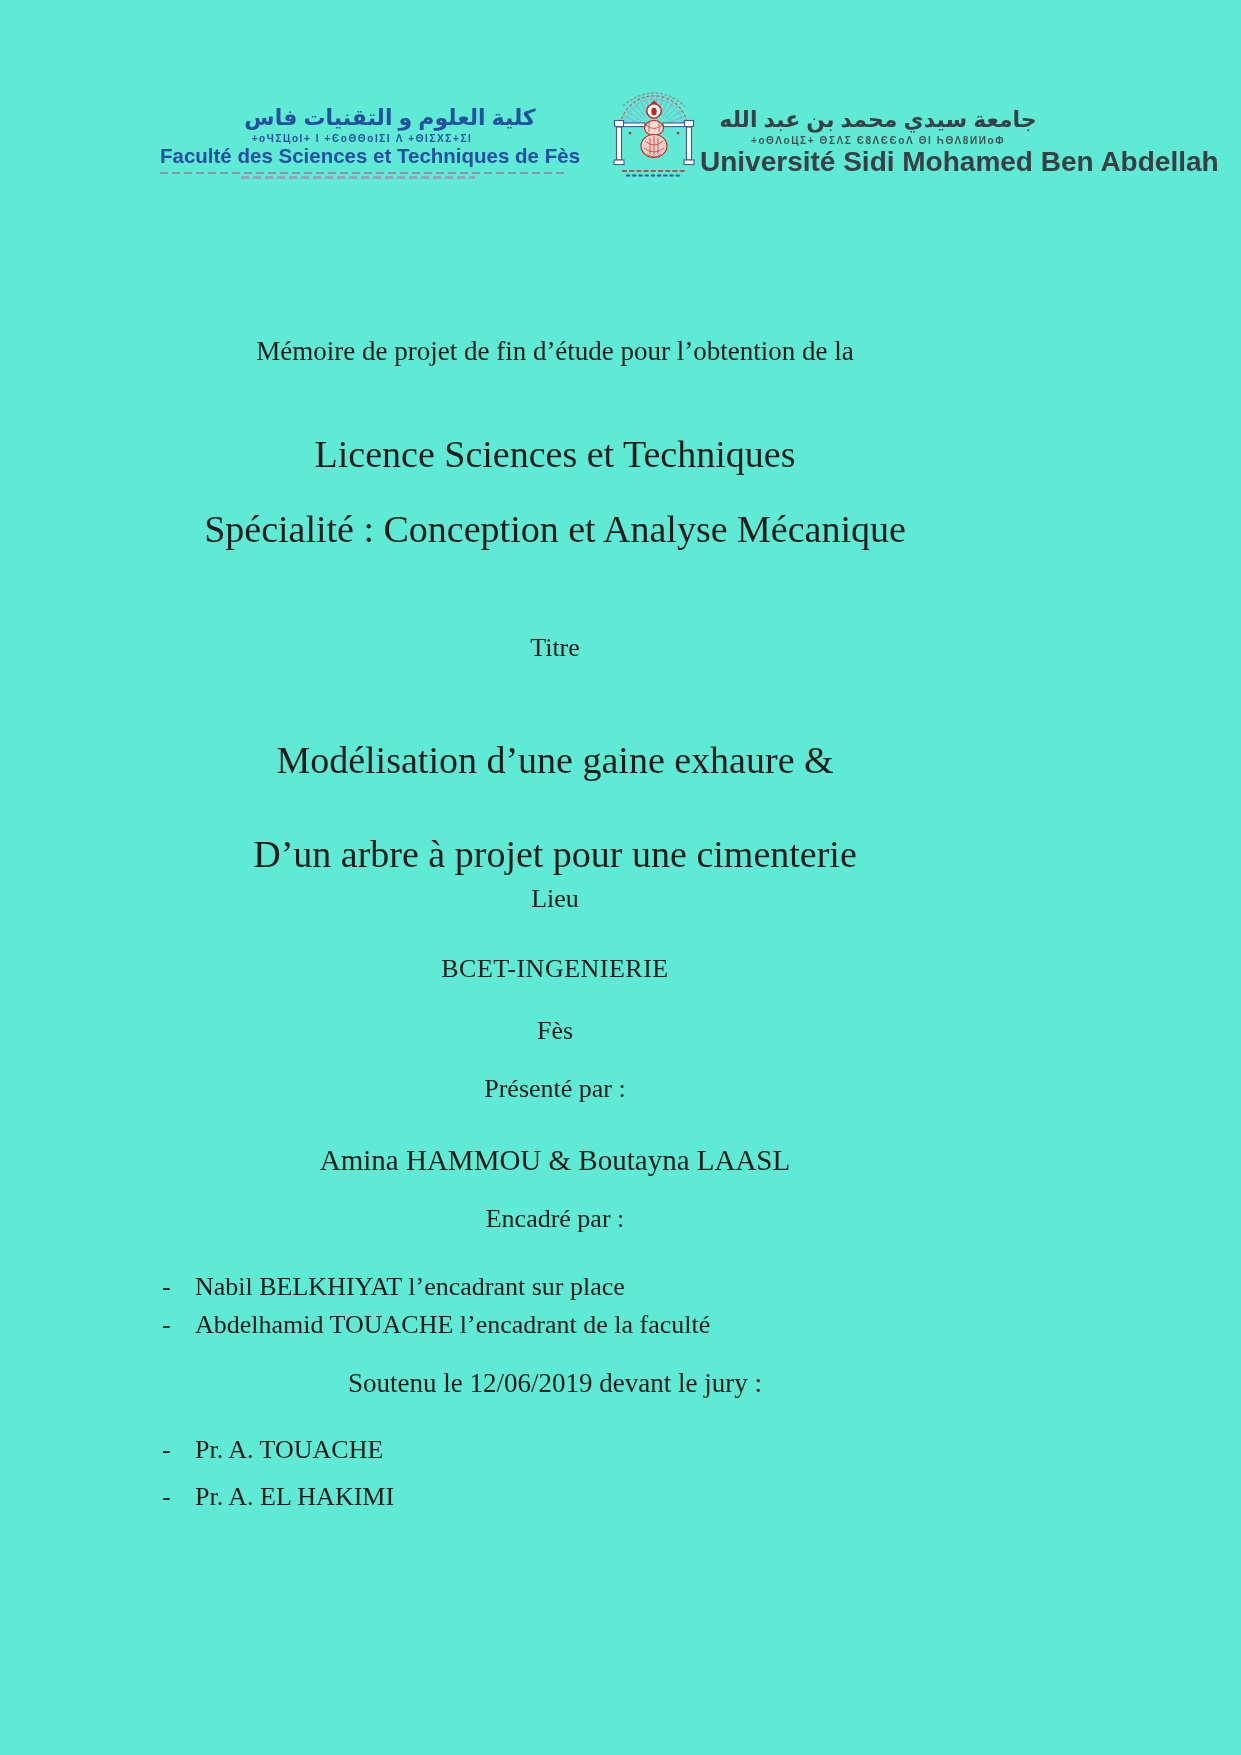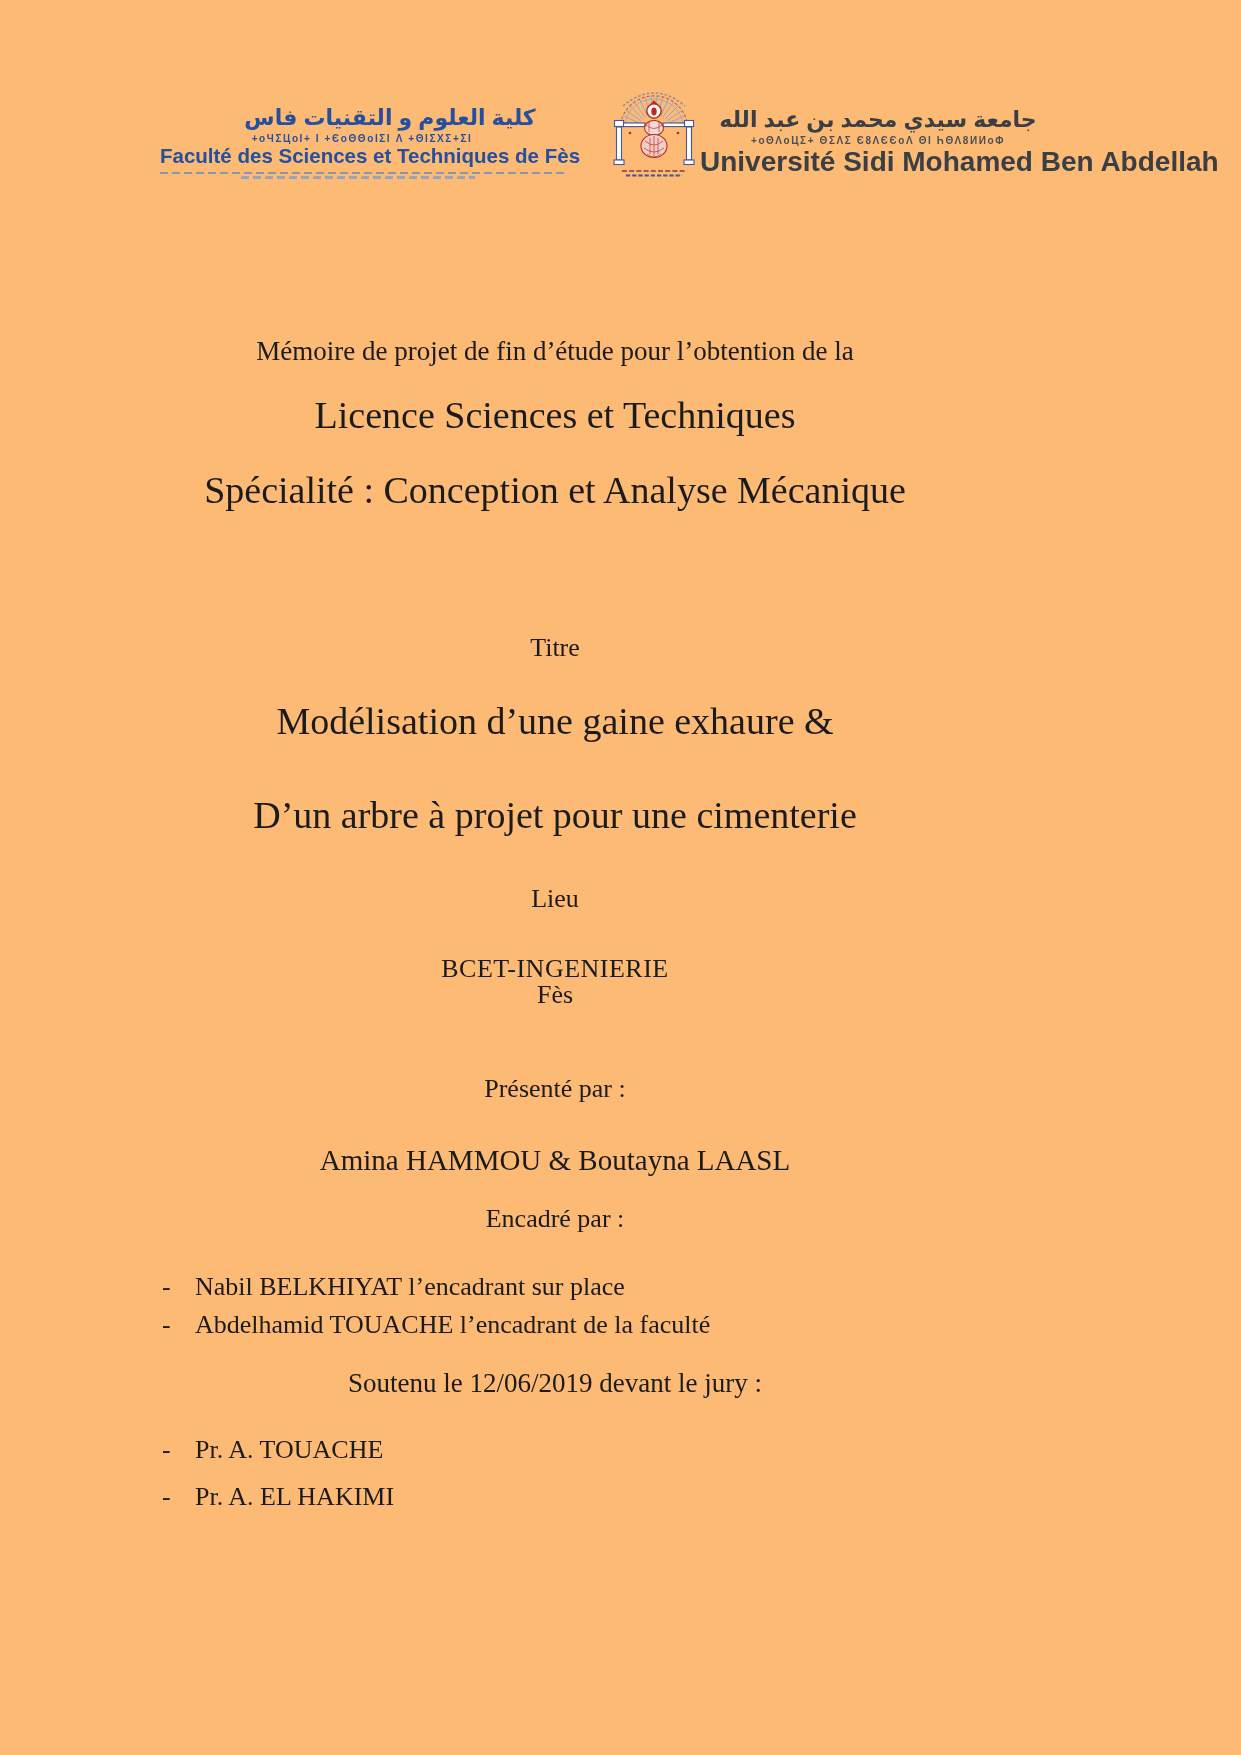--- a/index.html
+++ b/index.html
@@ -1,17 +1,17 @@
 <!DOCTYPE html>
 <html><head>
 <meta charset="utf-8">
 <style>
   html,body { margin:0; padding:0; background:#ffffff; }
   .page {
-    position:relative; width:1241px; height:1755px; background:#fdba74;
+    position:relative; width:1241px; height:1755px; background:#5eead4;
     overflow:hidden; color:#1b1b1b;
     font-family:"Liberation Serif","DejaVu Serif",serif;
   }
   
   .hdr-block {
     position:absolute; text-align:center; font-weight:700;
     font-family:"Liberation Sans","DejaVu Sans",sans-serif;
   }
   .hdr-left  { left:160px; top:104px; width:404px; color:#24509e; }
   .hdr-right { left:700px; top:106px; width:356px; color:#3a3f46; }
@@ -27,21 +27,21 @@
     background:repeating-linear-gradient(90deg,#9aa3b8 0 8px,rgba(0,0,0,0) 8px 12px); }
   .logo { position:absolute; left:599px; top:70px; width:110px; height:118px; }
   
   .line {
     position:absolute; left:150px; width:810px; text-align:center;
     white-space:nowrap; line-height:1.12;
   }
   .sz26 { font-size:26px; }
   .sz27 { font-size:27px; }
   .sz29 { font-size:29px; }
-  .sz38 { font-size:38px; }
+  .sz38 { font-size:38px;margin-top:39px; }
   .tracked { letter-spacing:0.5px; }
   .list-row {
     position:absolute; left:162px; width:900px; font-size:26px;
     display:flex; line-height:1.1; text-align:left; white-space:nowrap;
   }
   .list-row .marker { width:33px; flex:0 0 33px; }
 </style>
 </head>
 <body>
 
@@ -122,21 +122,21 @@
   <div class="line sz27" style="top:336px">Mémoire de projet de fin d’étude pour l’obtention de la</div>
   <div class="line sz38" style="top:394px">Licence Sciences et Techniques</div>
   <div class="line sz38" style="top:469px">Spécialité : Conception et Analyse Mécanique</div>
 
   <div class="line sz26" style="top:633px">Titre</div>
   <div class="line sz38" style="top:700px">Modélisation d’une gaine exhaure &amp;</div>
   <div class="line sz38" style="top:794px">D’un arbre à projet pour une cimenterie</div>
 
   <div class="line sz26" style="top:884px">Lieu</div>
   <div class="line sz26 tracked" style="top:954px">BCET-INGENIERIE</div>
-  <div class="line sz26" style="top:980px">Fès</div>
+  <div class="line sz26" style="top:1016px">Fès</div>
 
   <div class="line sz26" style="top:1074px">Présenté par :</div>
   <div class="line sz29" style="top:1144px">Amina HAMMOU &amp; Boutayna LAASL</div>
   <div class="line sz26" style="top:1204px">Encadré par :</div>
 
   <div class="list-row" style="top:1273px">
     <span class="marker">-</span>
     <span>Nabil BELKHIYAT l’encadrant sur place</span>
   </div>
   <div class="list-row" style="top:1311px">

